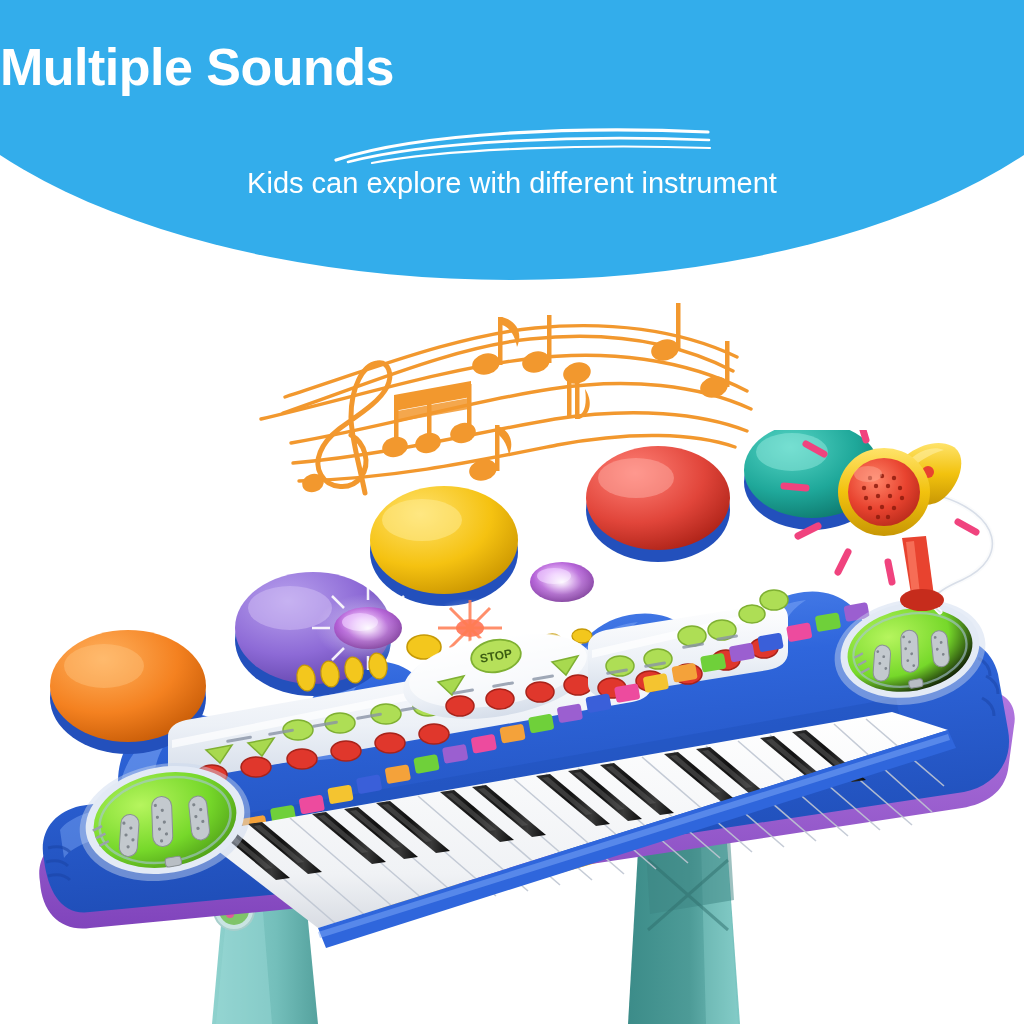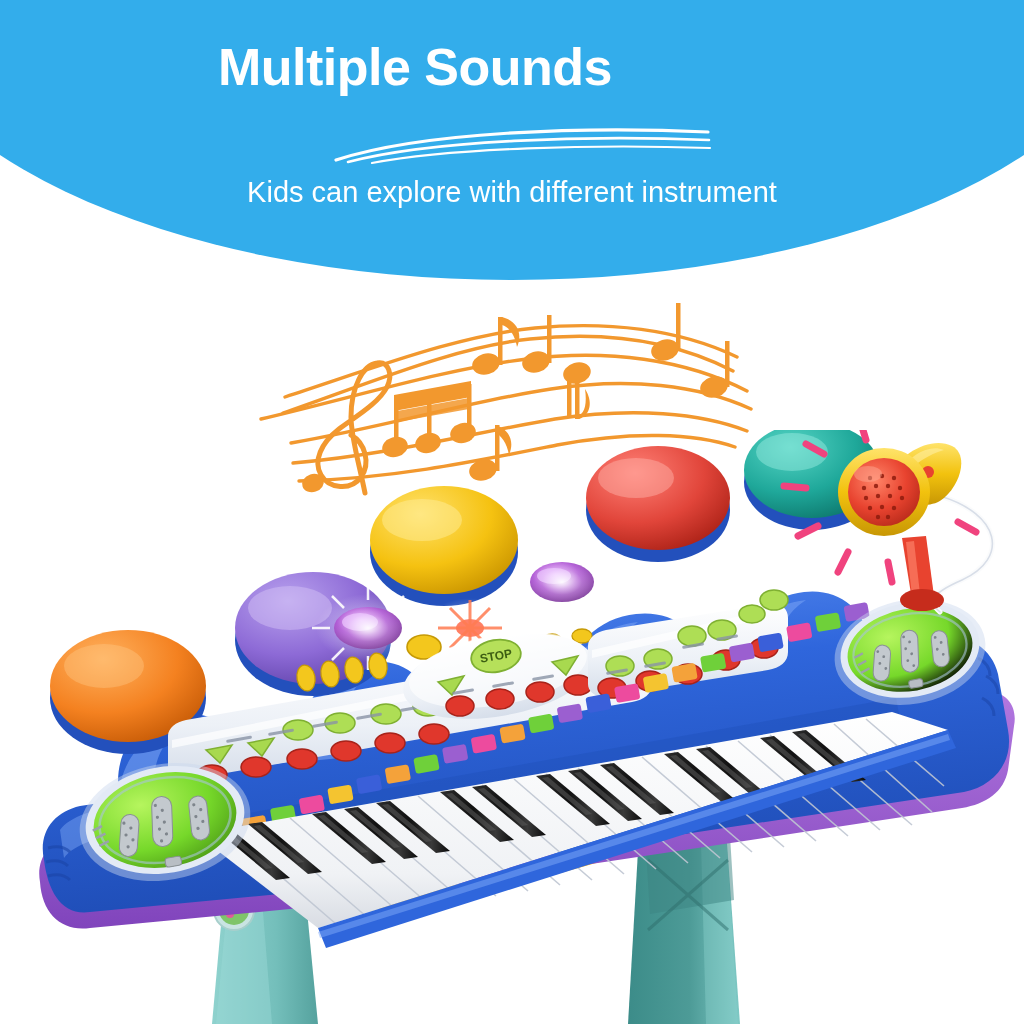--- a/index.html
+++ b/index.html
@@ -26,31 +26,31 @@
     z-index: 1;
   }
   .banner-inner {
     position: absolute;
     left: 120px; top: 440px;
     width: 1024px; height: 280px;
   }
   .title {
     position: absolute;
     left: 0; top: 40px; width: 830px;
-    text-align: center;
+    text-align: left;
     color: #ffffff;
     font-size: 52px;
     font-weight: bold;
     letter-spacing: -0.5px;
     line-height: 1.05;
   }
   .swoosh { position: absolute; left: 332px; top: 118px; width: 380px; height: 48px; }
   .subtitle {
     position: absolute;
-    left: 112px; top: 173px; width: 800px;
+    left: 112px; top: 164px; width: 800px;
     text-align: center;
     color: #ffffff;
     font-size: 29px;
     font-weight: normal;
     line-height: 1.32;
   }
 
   
   .notes { position: absolute; left: 255px; top: 285px; width: 500px; height: 225px; z-index: 3; }
 

